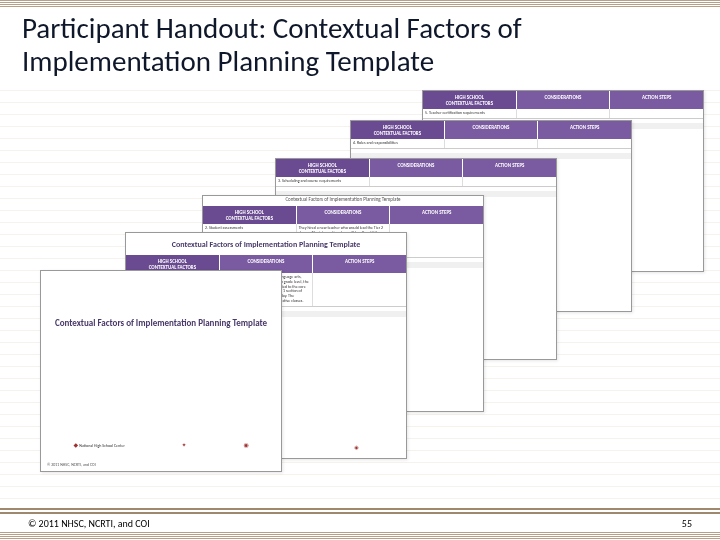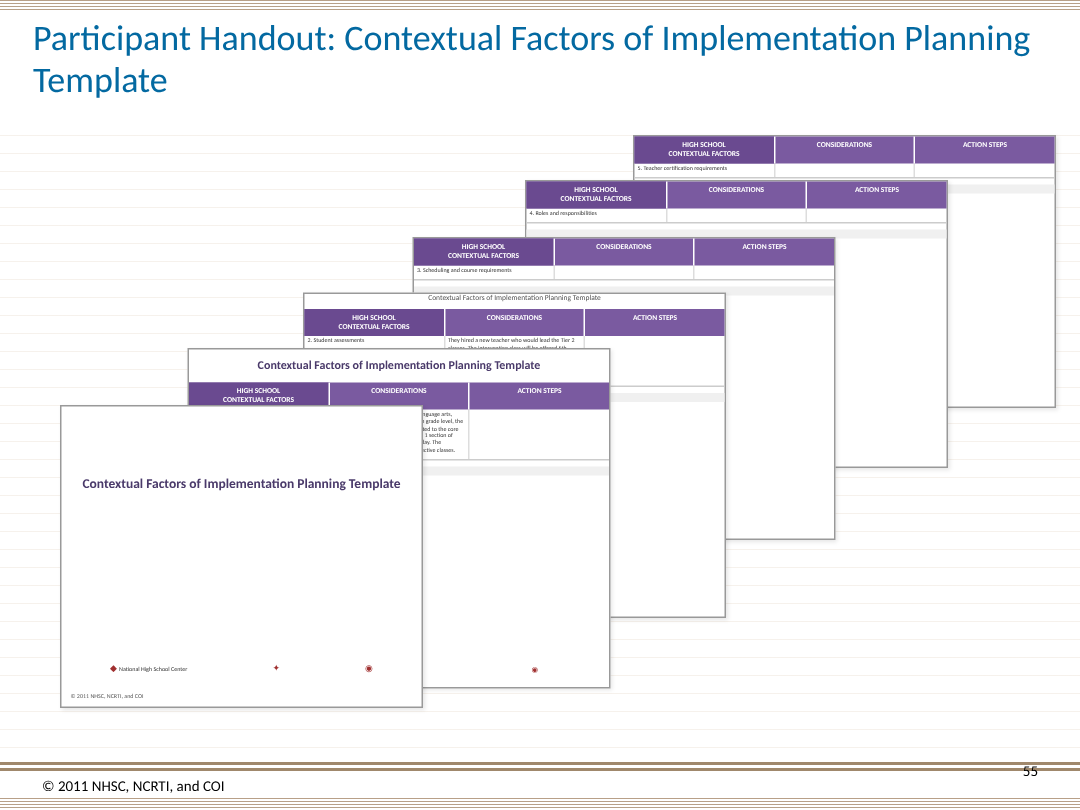--- a/index.html
+++ b/index.html
@@ -28,23 +28,23 @@
   .bottom-stripes.second { bottom: 24px; height: 8px; background: repeating-linear-gradient(
       to bottom,
       #a0886c 0px, #a0886c 2px,
       #fff 2px, #fff 4px
     ); }
   .title {
     position: absolute;
     top: 12px;
     left: 22px;
     right: 20px;
-    font-size: 24px;
+    font-size: 29px;
     font-weight: 400;
-    color: #0369a1;
+    color: #0f172a;
     line-height: 1.15;
     z-index: 100;
   }
   .pages-container {
     position: absolute;
     top: 90px;
     left: 20px;
     right: 20px;
     bottom: 40px;
     z-index: 1;
@@ -111,21 +111,21 @@
   .footer-left {
     position: absolute;
     bottom: 10px;
     left: 28px;
     font-size: 10px;
     color: #000;
     z-index: 100;
   }
   .footer-right {
     position: absolute;
-    bottom: 20px;
+    bottom: 10px;
     right: 28px;
     font-size: 10px;
     color: #000;
     z-index: 100;
   }
   .body-stripes {
     position: absolute;
     top: 90px;
     left: 0;
     right: 0;

